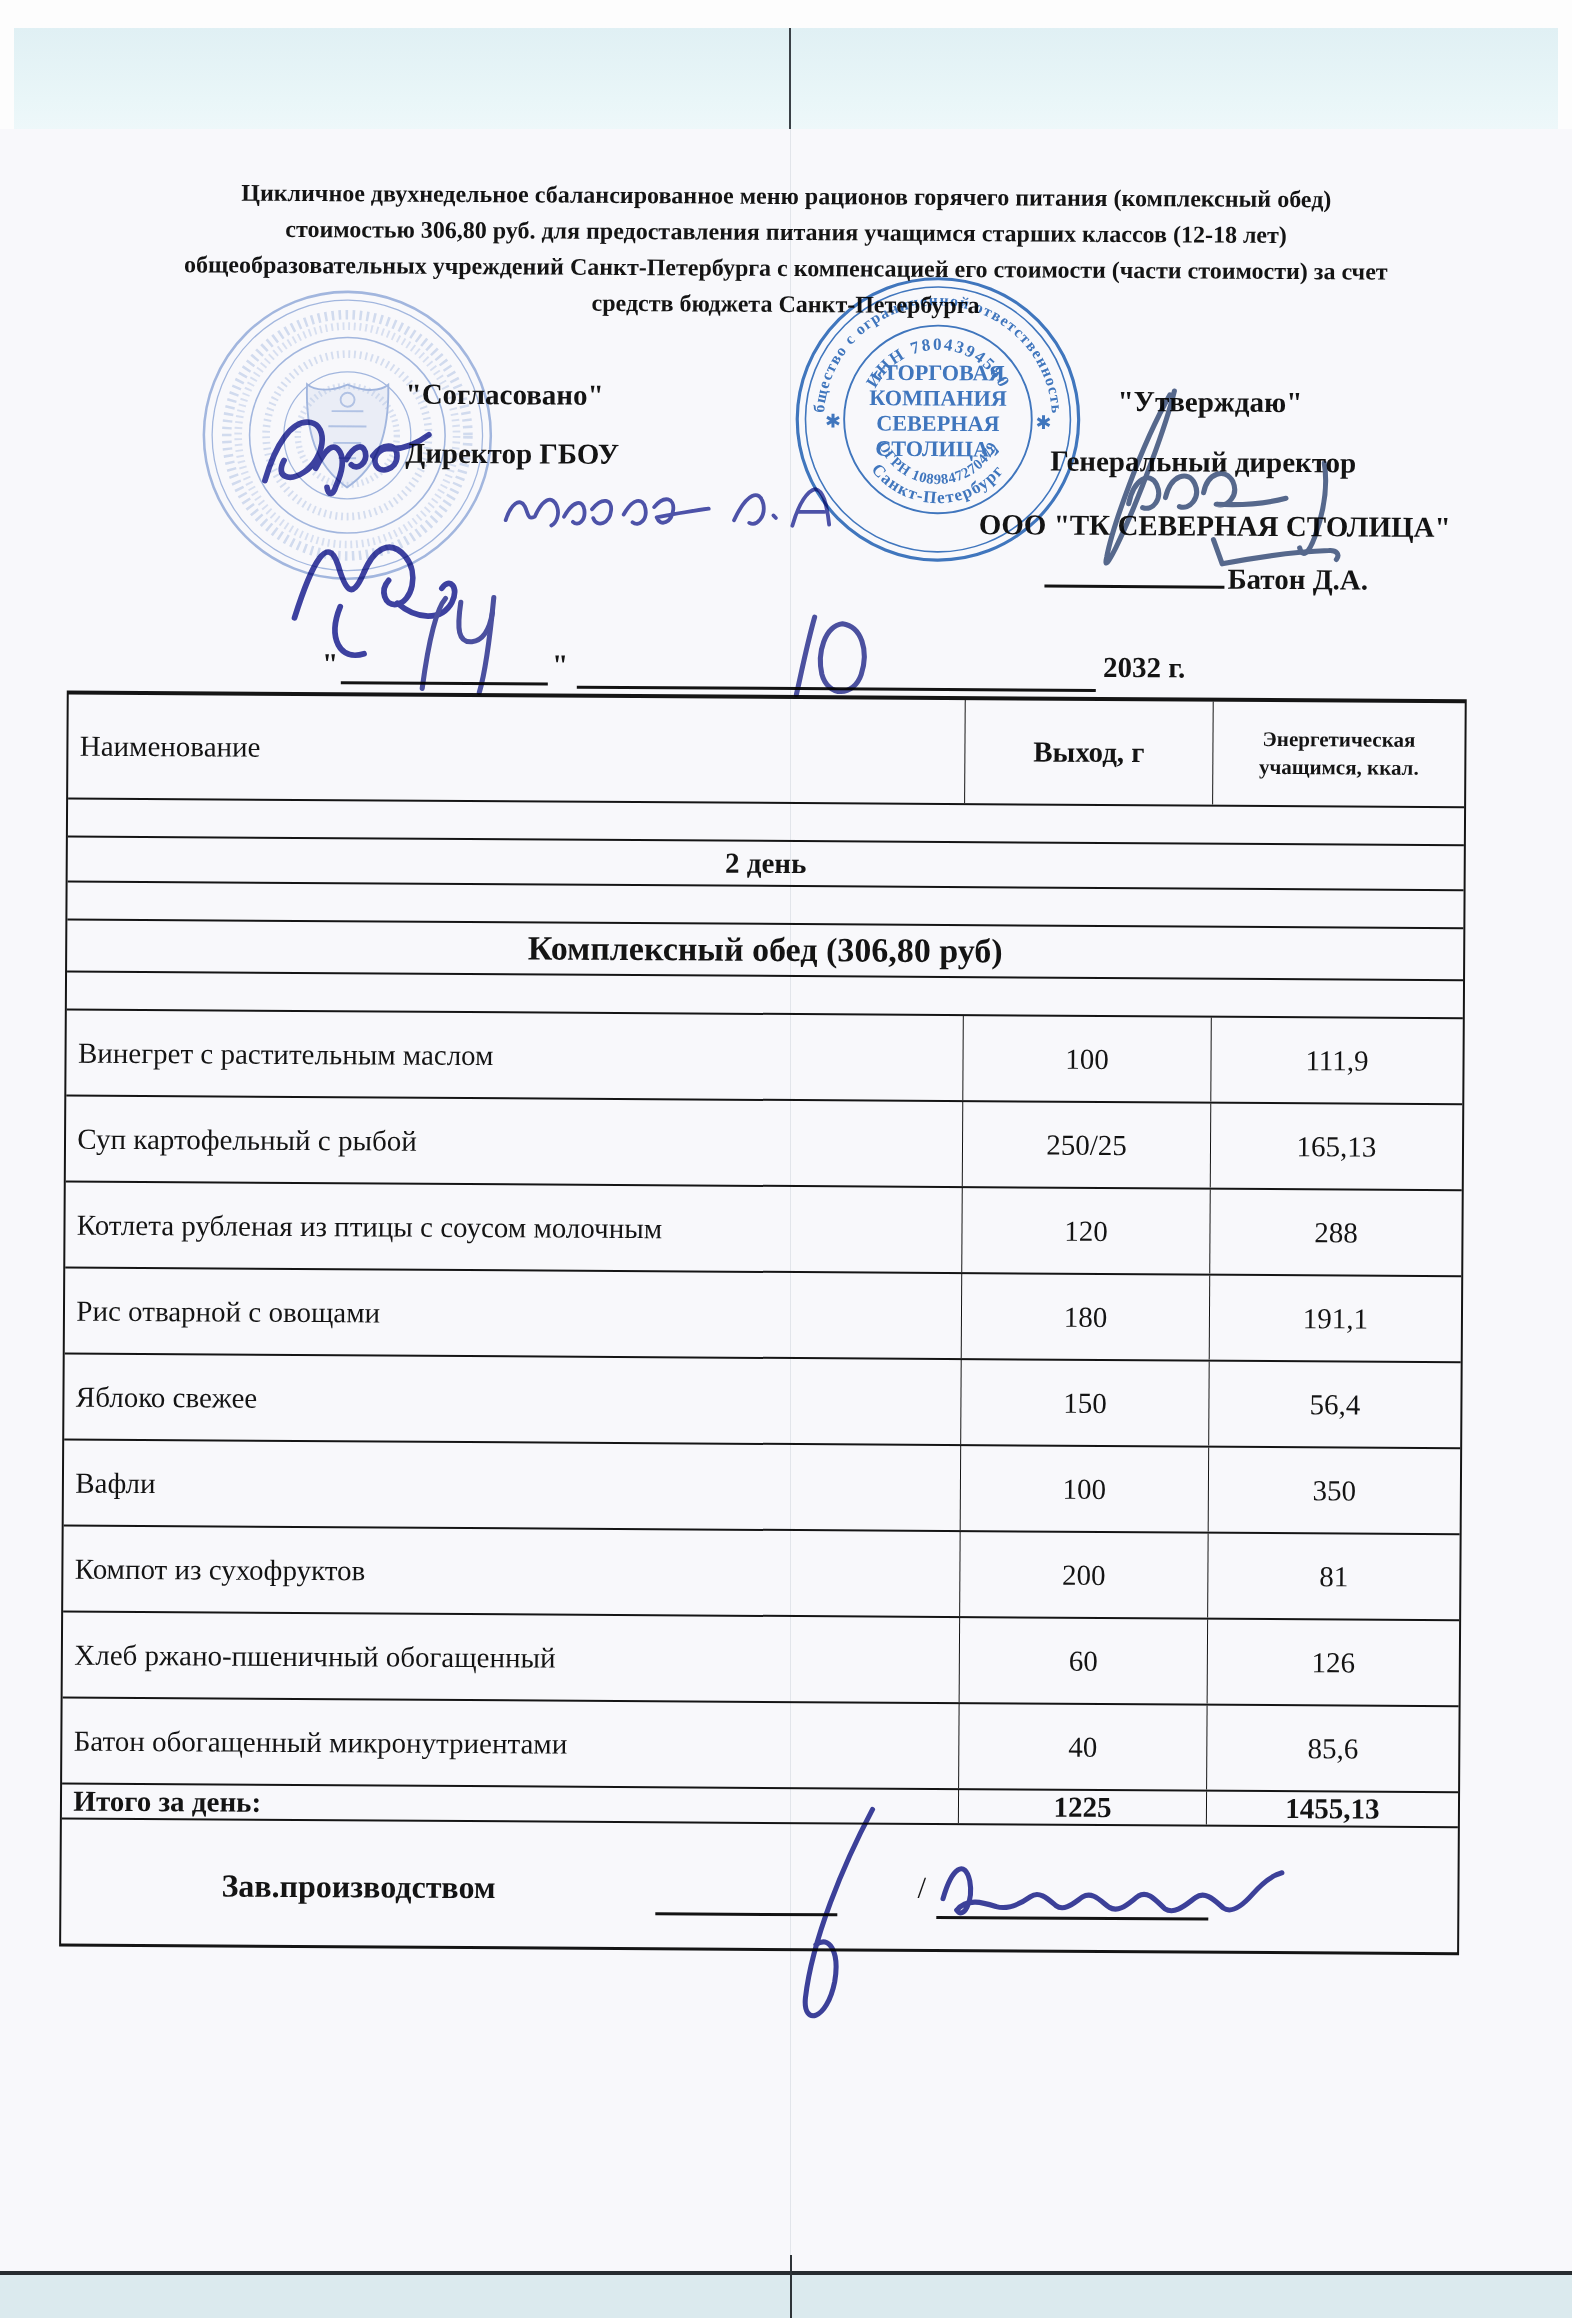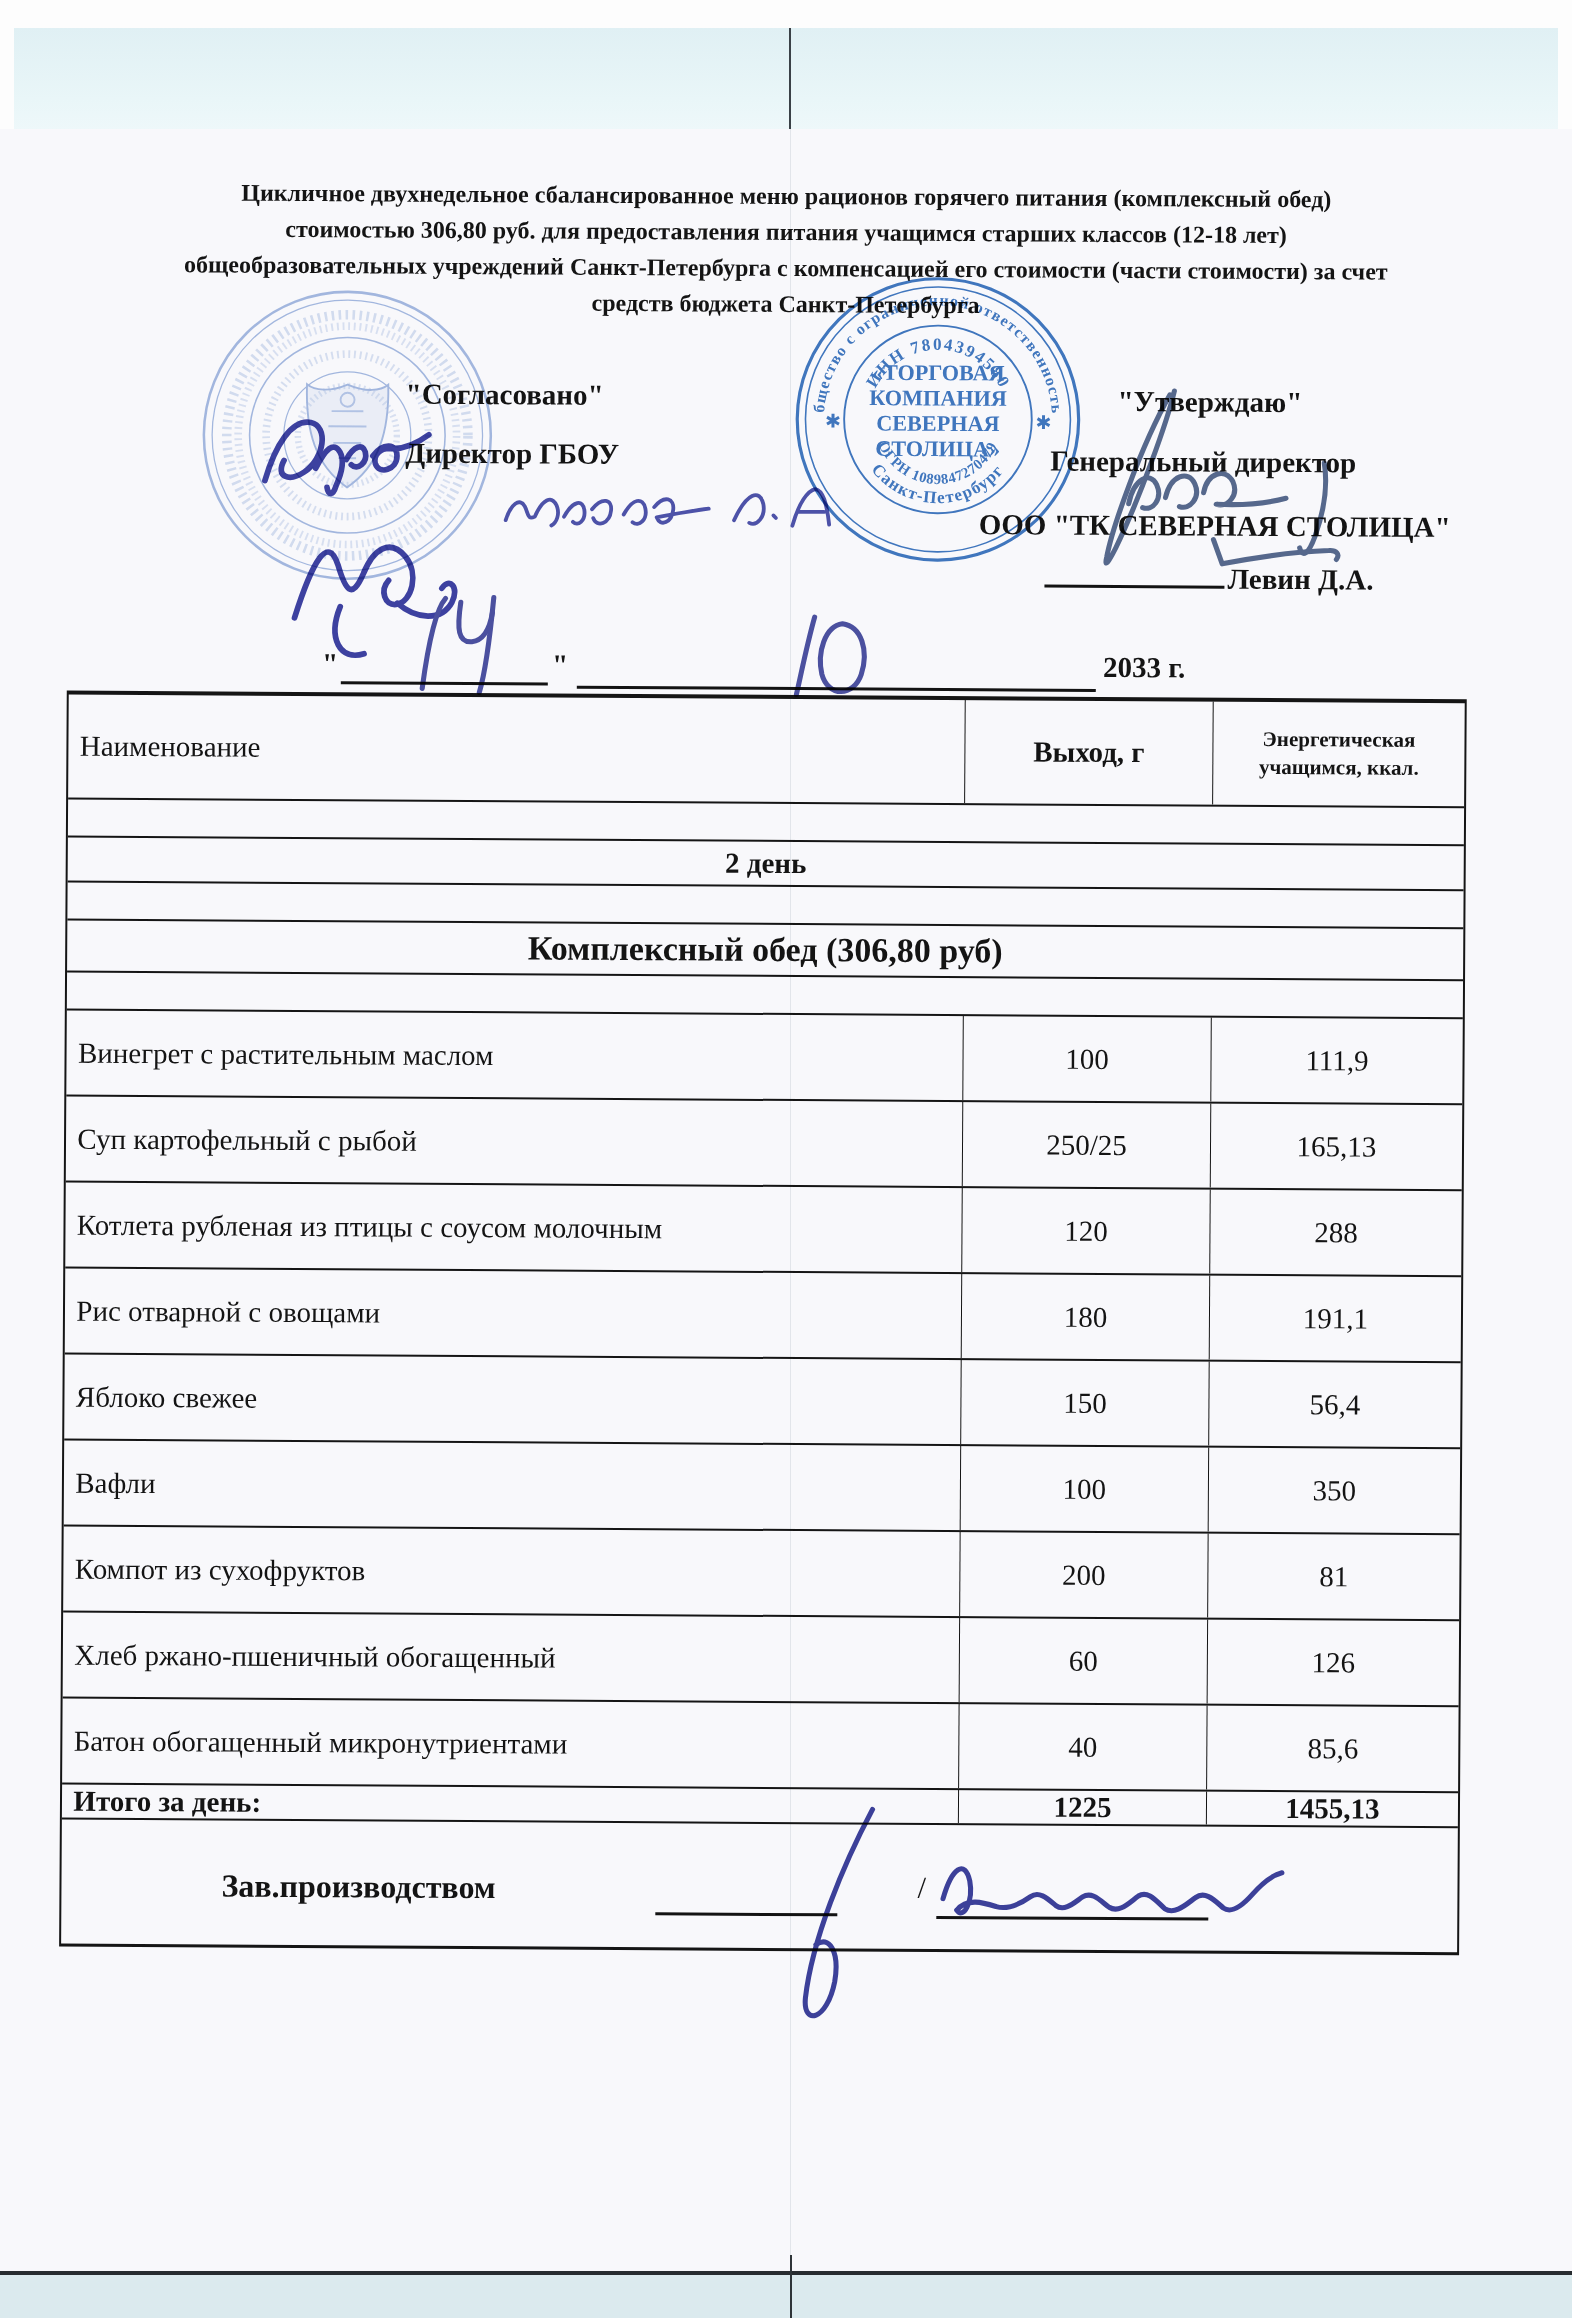--- a/index.html
+++ b/index.html
@@ -145,27 +145,27 @@
       </g>
     </g>
   </svg>
 
   <div class="lbl" style="left:407px;top:380px">"Согласовано"</div>
   <div class="lbl" style="left:407px;top:439px">Директор ГБОУ</div>
   <div class="lbl" style="left:1119px;top:383px">"Утверждаю"</div>
   <div class="lbl" style="left:1052px;top:443px">Генеральный директор</div>
   <div class="lbl" style="left:981px;top:507px">ООО "ТК СЕВЕРНАЯ СТОЛИЦА"</div>
   <div class="sig-underline" style="left:1047px;top:583px;width:180px"></div>
-  <div class="lbl" style="left:1230px;top:560px">Левин Д.А.</div>
+  <div class="lbl" style="left:1230px;top:560px">Батон Д.А.</div>
 
   <div class="date-quote" style="left:325px;top:650px">"</div>
   <div class="sig-underline" style="left:344px;top:684px;width:207px"></div>
   <div class="date-quote" style="left:555px;top:650px">"</div>
   <div class="sig-underline" style="left:580px;top:687px;width:519px"></div>
-  <div id="date-year" style="left:1106px;top:649px">2033 г.</div>
+  <div id="date-year" style="left:1106px;top:649px">2032 г.</div>
 
   <div id="menu-table">
     <div class="trow r-header">
       <div class="cell c1 h-name">Наименование</div>
       <div class="cell c2 h-out">Выход, г</div>
       <div class="cell c3 h-kcal">
           <span>Энергетическая учащимся, ккал.</span>
         </div>
     </div>
     <div class="trow r-sp">

